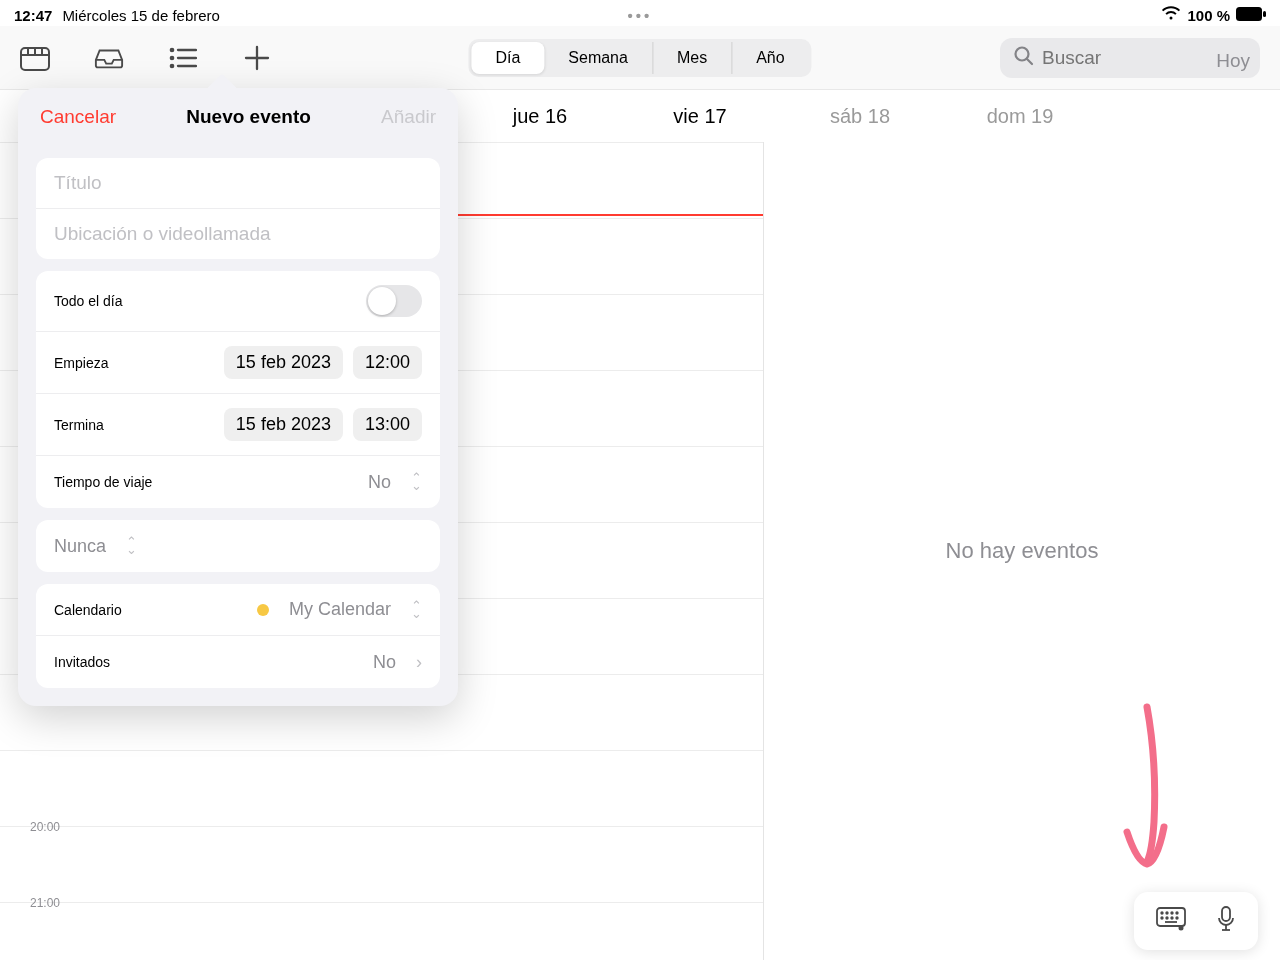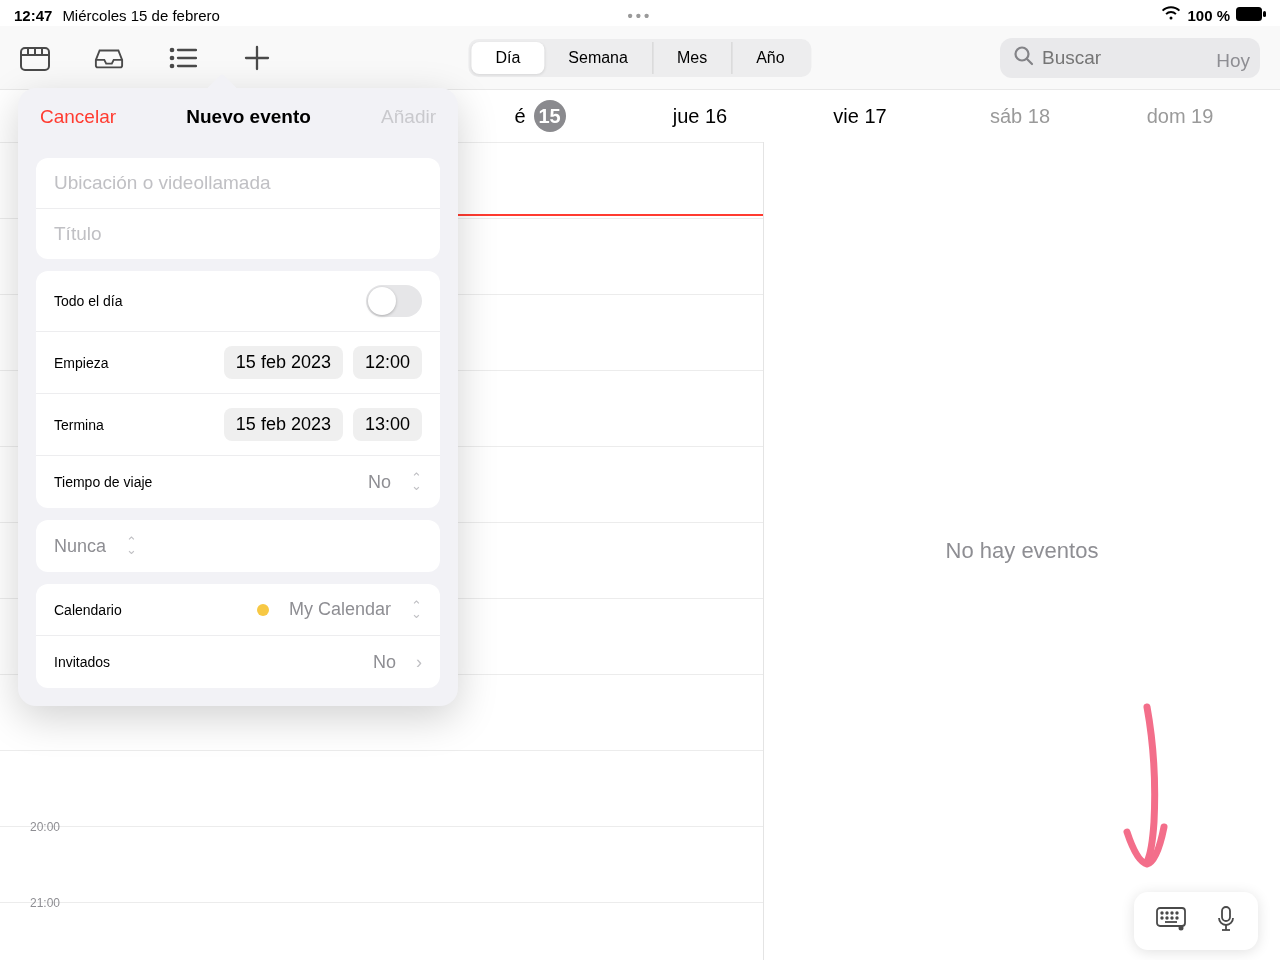--- a/index.html
+++ b/index.html
@@ -154,23 +154,20 @@
           <line x1="13" y1="13" x2="18" y2="18" stroke-linecap="round"></line>
         </svg>
     </span>
     <input placeholder="Buscar" style="">
   </div>
 </div>
 
 <div style="position:relative;">
   <div class="today-link">Hoy</div>
   <div class="day-strip">
-    <div class="day-cell sel">
-      <span class="prefix">é</span><span class="bub">15</span>
-    </div>
     <div class="day-cell">
       <span>jue</span> <span>16</span>
     </div>
     <div class="day-cell">
       <span>vie</span> <span>17</span>
     </div>
     <div class="day-cell muted">
       <span>sáb</span> <span>18</span>
     </div>
     <div class="day-cell muted">
@@ -209,24 +206,24 @@
 <div class="popover">
   <div class="pop-arrow"></div>
   <div class="pop-head">
     <span class="cancel">Cancelar</span>
     <span class="title">Nuevo evento</span>
     <span class="add">Añadir</span>
   </div>
 
   <div class="card">
     <div class="input-row">
+      <input placeholder="Título" style="">
+    </div>
+    <div class="input-row">
       <input placeholder="Ubicación o videollamada" style="">
-    </div>
-    <div class="input-row">
-      <input placeholder="Título" style="">
     </div>
   </div>
 
   <div class="card">
     <div class="row">
       <span class="row-label">Todo el día</span>
       <div class="toggle">
           <div class="knob"></div>
         </div>
     </div>

